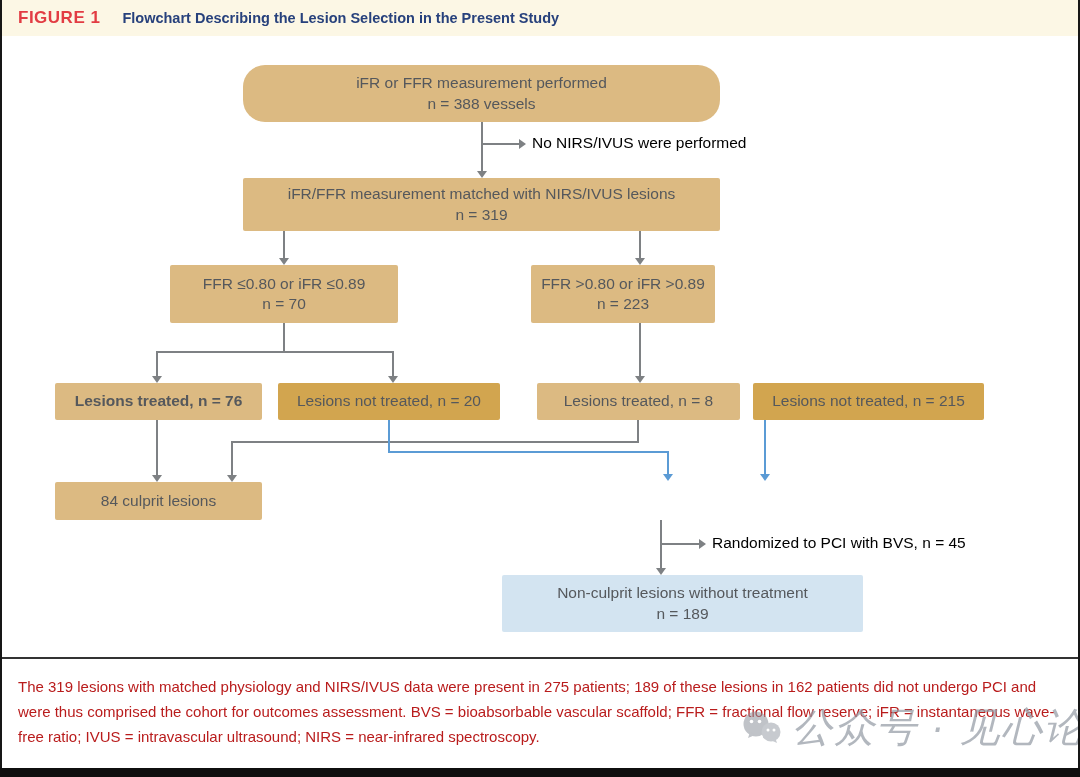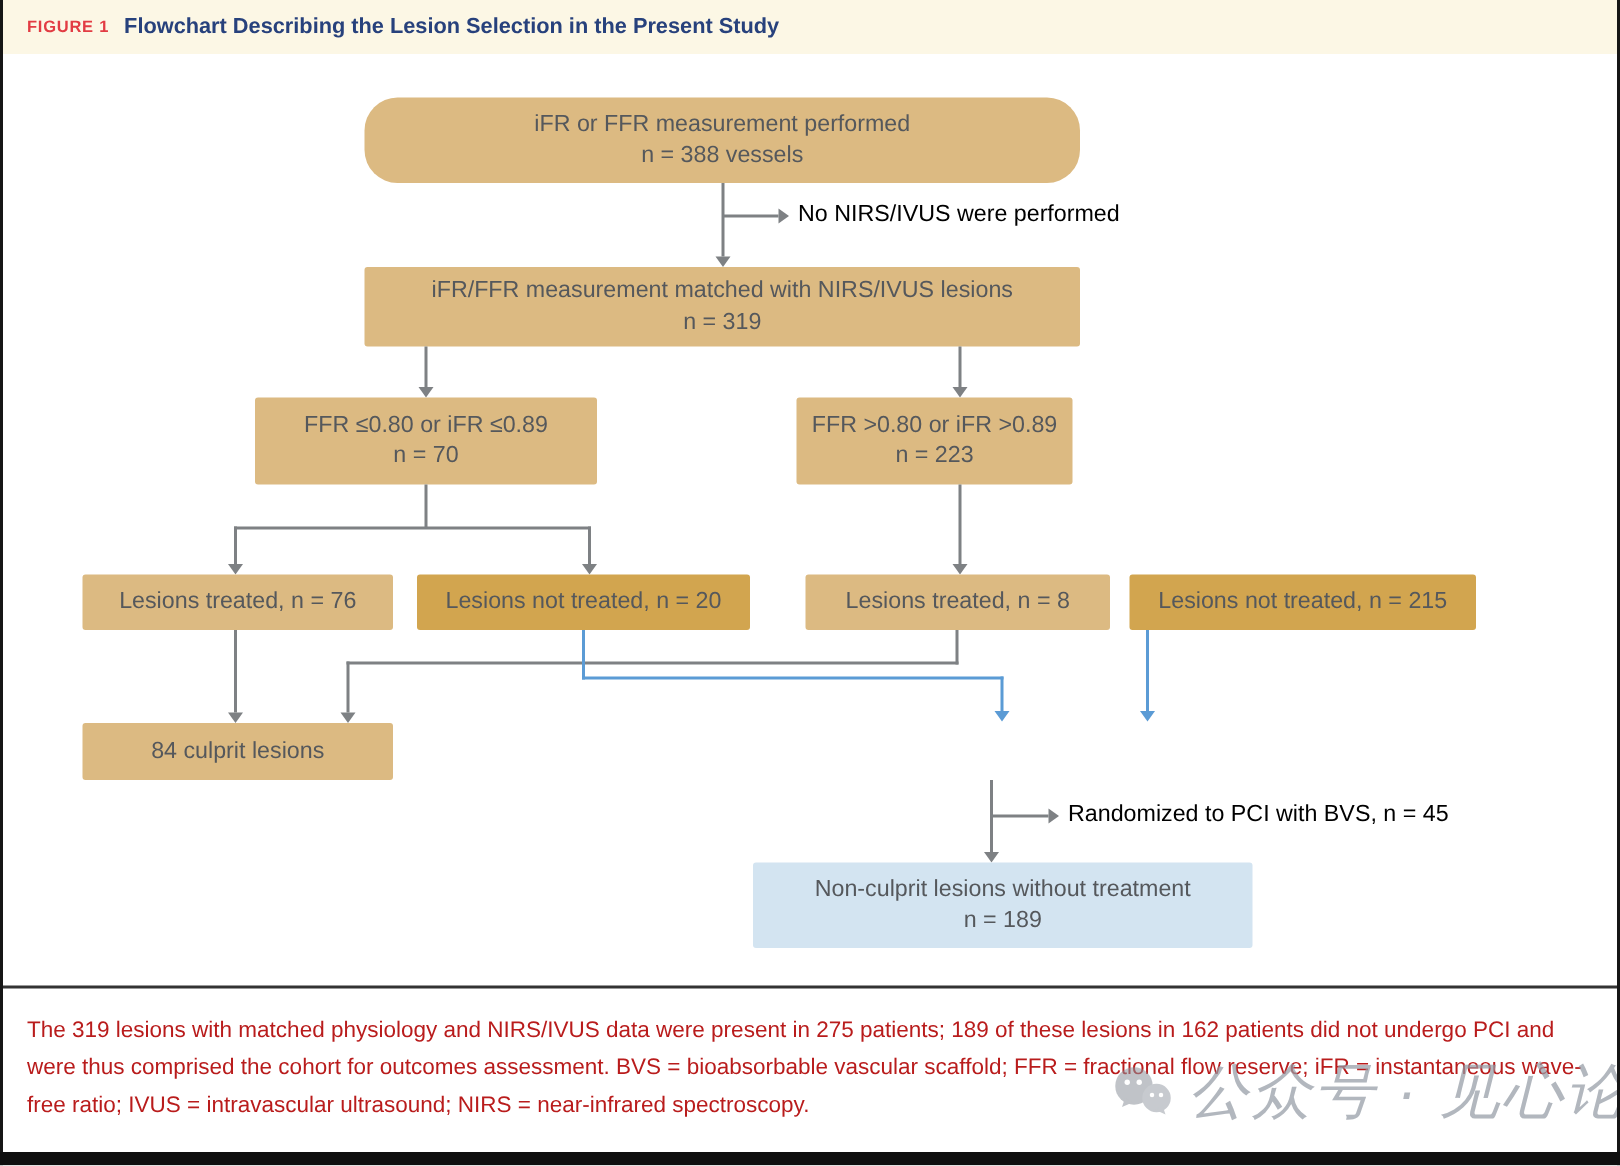--- a/index.html
+++ b/index.html
@@ -1,21 +1,21 @@
 <!DOCTYPE html>
 <html><head>
 <meta charset="utf-8">
 <style>
   html,body{margin:0;padding:0;background:#ffffff;}
   #page{position:relative;width:1080px;height:777px;background:#ffffff;overflow:hidden;
         font-family:"Liberation Sans", sans-serif;}
   
   #figure-header{position:absolute;left:0;top:0;width:1080px;height:36px;background:#fcf7e5;
         display:flex;align-items:center;padding-left:18px;box-sizing:border-box;}
-  #figure-label{color:#e23c43;font-weight:bold;font-size:11px;letter-spacing:.5px;margin-right:10px;}
+  #figure-label{color:#e23c43;font-weight:bold;font-size:17px;letter-spacing:.5px;margin-right:22px;}
   #figure-title{color:#27417c;font-weight:bold;font-size:14.5px;}
   
   #flow{position:absolute;left:0;top:36px;width:1080px;height:621px;}
   .box{position:absolute;display:flex;flex-direction:column;align-items:center;justify-content:center;
        text-align:center;font-size:15.5px;color:#55585c;border-radius:2px;line-height:1.32;}
   .light{background:#dcba82;}
   .dark{background:#d2a54f;}
   .bluebox{background:#d3e4f1;}
   .vline,.hline{position:absolute;background:#7e8184;}
   .vline{width:2px;}
@@ -86,21 +86,21 @@
     <div class="vline" style="left:283px;top:287px;height:29px;"></div>
     <div class="hline" style="left:156px;top:315px;width:238px;"></div>
     <div class="vline" style="left:156px;top:315px;height:25px;"></div>
     <div class="arrow-down" style="left:152px;top:340px;"></div>
     <div class="vline" style="left:392px;top:315px;height:25px;"></div>
     <div class="arrow-down" style="left:388px;top:340px;"></div>
 
     <div class="vline" style="left:639px;top:287px;height:53px;"></div>
     <div class="arrow-down" style="left:635px;top:340px;"></div>
 
-    <div class="box light" style="left:55px;top:347px;width:207px;height:37px;">
+    <div class="box light" style="left:55px;top:347px;width:207px;height:37px;font-weight:bold;">
       <span>Lesions treated, n = 76</span>
     </div>
     <div class="box dark" style="left:278px;top:347px;width:222px;height:37px;">
       <span>Lesions not treated, n = 20</span>
     </div>
     <div class="box light" style="left:537px;top:347px;width:203px;height:37px;">
       <span>Lesions treated, n = 8</span>
     </div>
     <div class="box dark" style="left:753px;top:347px;width:231px;height:37px;">
       <span>Lesions not treated, n = 215</span>
@@ -125,21 +125,21 @@
     <div class="box light" style="left:55px;top:446px;width:207px;height:38px;">
       <span>84 culprit lesions</span>
     </div>
 
     <div class="vline" style="left:660px;top:484px;height:48px;"></div>
     <div class="arrow-down" style="left:656px;top:532px;"></div>
     <div class="hline" style="left:661px;top:507px;width:38px;"></div>
     <div class="arrow-right" style="left:699px;top:503px;"></div>
     <div class="annot" style="left:712px;top:498px;">Randomized to PCI with BVS, n = 45</div>
 
-    <div class="box bluebox" style="left:502px;top:539px;width:333px;height:57px;">
+    <div class="box bluebox" style="left:502px;top:539px;width:361px;height:57px;">
       <span>Non-culprit lesions without treatment</span>
       <span>n = 189</span>
     </div>
 
   </div>
 
   <div id="separator"></div>
 
   <div id="caption">
     <span>The 319 lesions with matched physiology and NIRS/IVUS data were present in 275 patients; 189 of these lesions in 162 patients did not undergo PCI and were thus comprised the cohort for outcomes assessment. BVS = bioabsorbable vascular scaffold; FFR = fractional flow reserve; iFR = instantaneous wave-free ratio; IVUS = intravascular ultrasound; NIRS = near-infrared spectroscopy.</span>

